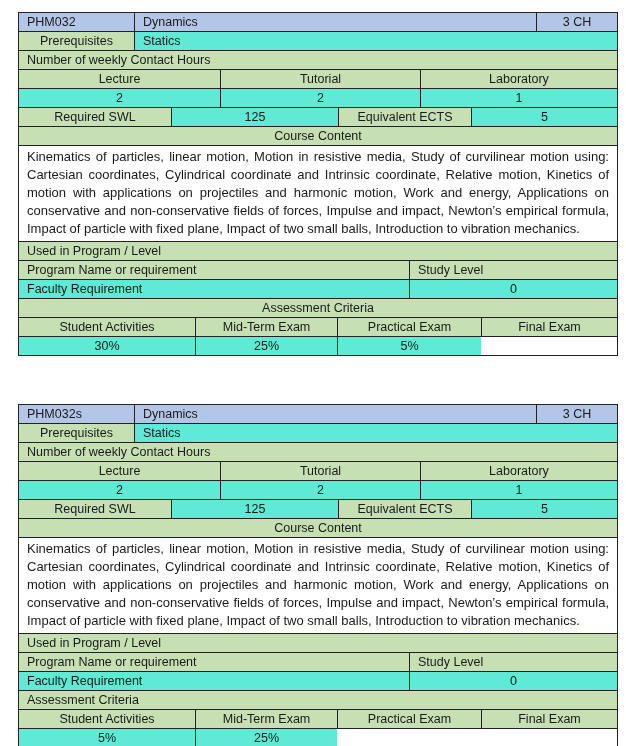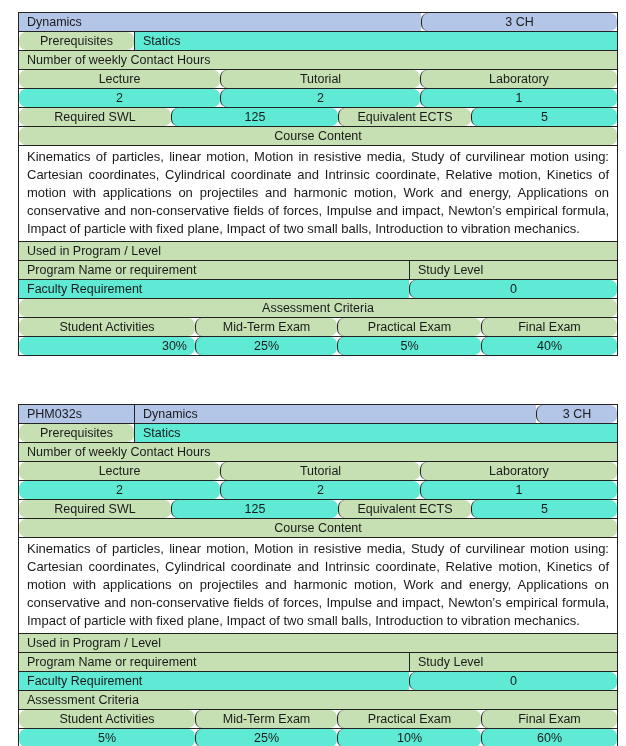--- a/index.html
+++ b/index.html
@@ -5,30 +5,31 @@
   html, body { margin: 0; padding: 0; background: #ffffff; }
   body { width: 626px; height: 746px; position: relative; font-family: "Liberation Sans", "DejaVu Sans", sans-serif; font-size: 12.5px; color: #1a1a1a; }
   .course { position: absolute; left: 18px; width: 600px; border: 1px solid #222; box-sizing: border-box; }
   .row { display: flex; border-top: 1px solid #222; box-sizing: border-box; }
   .row:first-child { border-top: none; }
   .cell { box-sizing: border-box; padding: 0 8px; line-height: 18px; height: 18px; white-space: nowrap; overflow: hidden; border-left: 1px solid #222; }
   .cell:first-child { border-left: none; }
   .blue { background: #b4c6e7; }
   .green { background: #c6e0b4; }
   .white { background: #5eead4; }
-  .center { text-align: center; border-radius: 7px; }
+  .center { text-align: center; }
   .left { text-align: left; }
   .content-text { padding: 2px 8px 3px 8px; line-height: 18px; text-align: justify; background: #ffffff; font-size: 13px; }
   .full { flex: 1; }
 </style>
 </head>
 <body>
 
 <div class="course" style="top:12px;">
   <div class="row">
+    <div class="cell blue left" style="width:115px;">PHM032</div>
     <div class="cell blue left" style="width:402px;">Dynamics</div>
     <div class="cell blue center full">3 CH</div>
   </div>
   <div class="row">
     <div class="cell green center" style="width:115px;">Prerequisites</div>
     <div class="cell white left full">Statics</div>
   </div>
   <div class="row">
     <div class="cell green left full">Number of weekly Contact Hours</div>
   </div>
@@ -68,24 +69,23 @@
   <div class="row">
     <div class="cell green center full">Assessment Criteria</div>
   </div>
   <div class="row">
     <div class="cell green center" style="width:176px;">Student Activities</div>
     <div class="cell green center" style="width:142px;">Mid-Term Exam</div>
     <div class="cell green center" style="width:144px;">Practical Exam</div>
     <div class="cell green center full">Final Exam</div>
   </div>
   <div class="row">
-    <div class="cell white center" style="width:176px;text-align:right;">30%</div>
+    <div class="cell white center" style="width:176px;">30%</div>
     <div class="cell white center" style="width:142px;">25%</div>
     <div class="cell white center" style="width:144px;">5%</div>
-    <div class="cell white center full">40%</div>
   </div>
 </div>
 
 <div class="course" style="top:404px;">
   <div class="row">
     <div class="cell blue left" style="width:115px;">PHM032s</div>
     <div class="cell blue left" style="width:402px;">Dynamics</div>
     <div class="cell blue center full">3 CH</div>
   </div>
   <div class="row">
@@ -133,16 +133,14 @@
   </div>
   <div class="row">
     <div class="cell green center" style="width:176px;">Student Activities</div>
     <div class="cell green center" style="width:142px;">Mid-Term Exam</div>
     <div class="cell green center" style="width:144px;">Practical Exam</div>
     <div class="cell green center full">Final Exam</div>
   </div>
   <div class="row">
     <div class="cell white center" style="width:176px;">5%</div>
     <div class="cell white center" style="width:142px;">25%</div>
-    <div class="cell white center" style="width:144px;">10%</div>
-    <div class="cell white center full">60%</div>
   </div>
 </div>
 
 </body></html>

